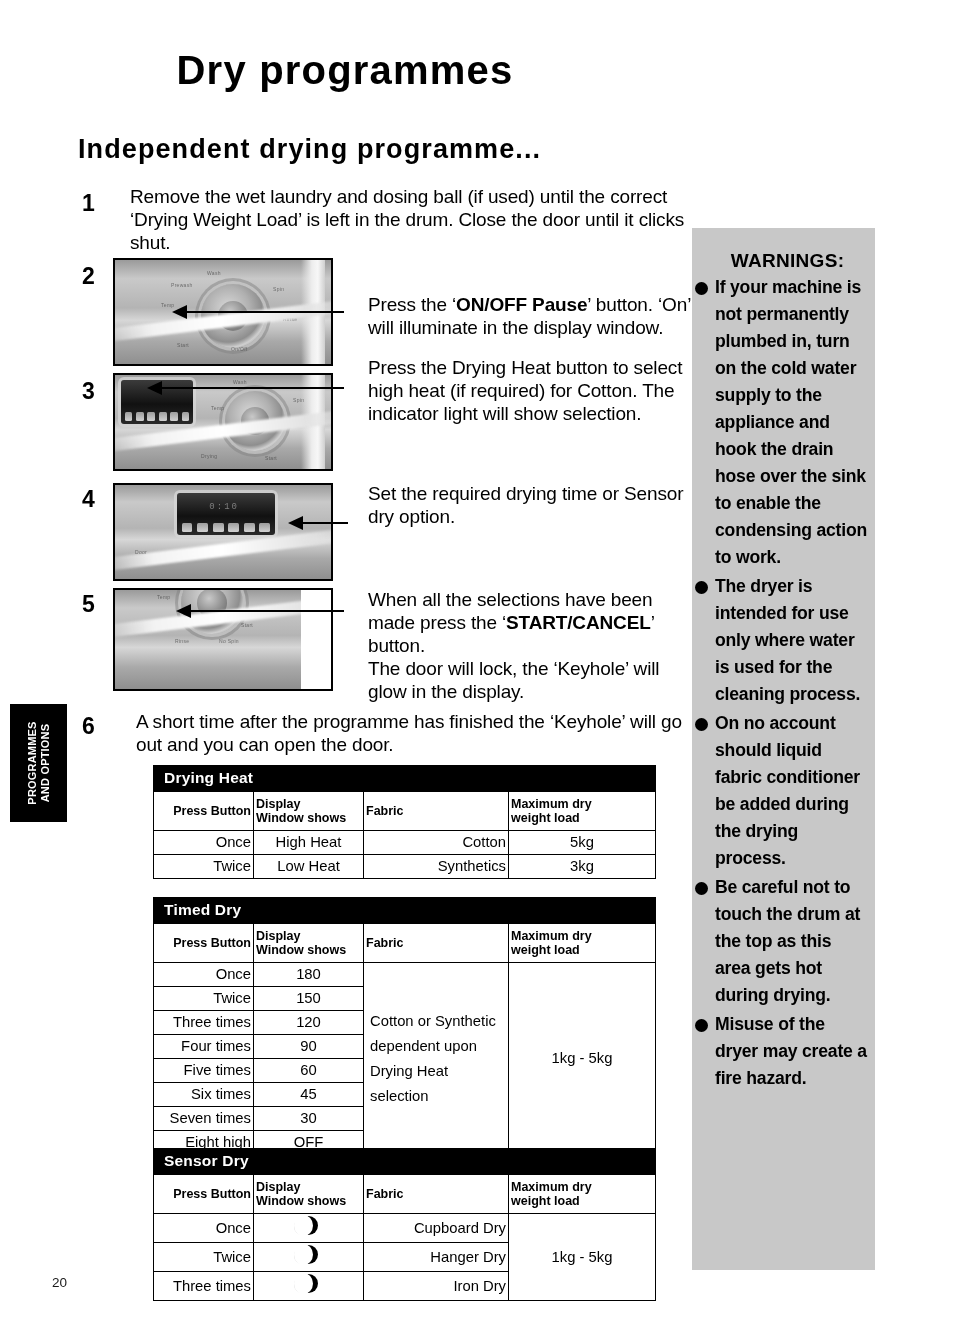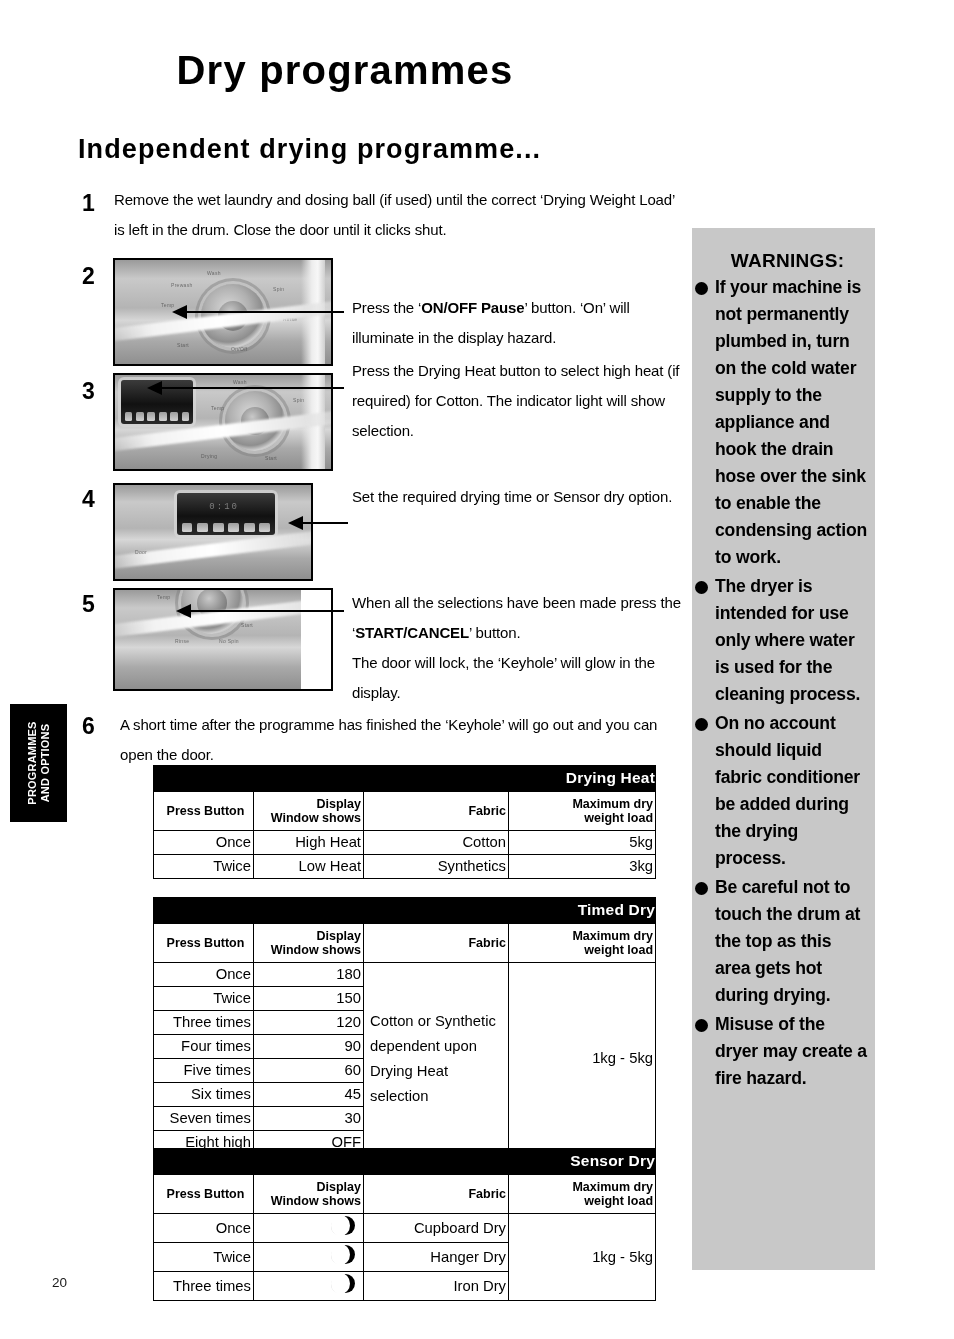--- a/index.html
+++ b/index.html
@@ -40,23 +40,24 @@
   
   .step-num {
     position: absolute;
     font-size: 23px;
     font-weight: bold;
     width: 28px;
     text-align: left;
   }
   .step-text {
     position: absolute;
-    font-size: 15px;
-    line-height: 30px;
+    font-size: 19px;
+    line-height: 23px;
     letter-spacing: -0.15px;
+    margin-left: 16px;
   }
   .step-text b { font-weight: bold; }
 
   
   .photo-box {
     position: absolute;
     border: 2px solid #000;
     box-sizing: border-box;
     overflow: hidden;
     background: #bdbdbd;
@@ -156,38 +157,37 @@
   .data-table {
     position: absolute;
     border-collapse: collapse;
     width: 502px;
     table-layout: fixed;
     background: #fff;
   }
   .data-table td, .data-table th {
     border: 1.5px solid #000;
     padding: 0;
-    text-align: right;
   }
   .tbl-title {
     background: #000;
     color: #fff;
     font-size: 15.5px;
     font-weight: bold;
     text-align: left;
     padding: 3px 0 4px 10px !important;
     letter-spacing: 0.2px;
   }
   .tbl-head td {
     font-size: 12.5px;
     font-weight: bold;
     line-height: 14px;
     padding: 5px 2px !important;
   }
-  .tbl-head td.left-head { text-align: center; padding-left: 6px !important; }
+  .tbl-head td.left-head { text-align: right; padding-left: 6px !important; }
   .cell {
     font-size: 14.8px;
     text-align: center;
     padding: 2px 2px !important;
     line-height: 19px;
   }
   .cell.left { text-align: right; padding-left: 6px !important; }
   .cell.multiline {
     text-align: left;
     padding: 4px 6px !important;
@@ -303,21 +303,21 @@
   <div class="micro-label" style="left:56px; top:22px;">Prewash</div>
   <div class="micro-label" style="left:158px; top:26px;">Spin</div>
   <div class="micro-label" style="left:46px; top:42px;">Temp</div>
   <div class="micro-label" style="left:168px; top:56px;">Rinse</div>
   <div class="micro-label" style="left:62px; top:82px;">Start</div>
   <div class="micro-label" style="left:116px; top:86px;">On/Off</div>
   <div class="panel-sheen"></div>
 </div>
 <div class="arrow-head" style="left:172px; top:305px;"></div>
 <div class="leader" style="left:187px; top:311px; width:157px;"></div>
-<div class="step-text" style="left:352px; top:293px; width:330px;"><span>Press the ‘</span><b>ON/OFF Pause</b><span>’ button. ‘On’ will illuminate in the display hazard.</span></div>
+<div class="step-text" style="left:352px; top:293px; width:330px;"><span>Press the ‘</span><b>ON/OFF Pause</b><span>’ button. ‘On’ will illuminate in the display window.</span></div>
 
 <div class="step-num" style="left:82px; top:378px;">3</div>
 <div class="photo-box" style="left:113px; top:373px; width:220px; height:98px;">
   <div class="panel-bg"></div>
   <div class="panel-edge-right"></div>
   <div class="lcd" style="left:6px; top:5px; width:72px; height:44px;">
     <div class="lcd-keys">
         <i></i>
         <i></i>
         <i></i>
@@ -332,21 +332,21 @@
   <div class="micro-label" style="left:178px; top:22px;">Spin</div>
   <div class="micro-label" style="left:86px; top:78px;">Drying</div>
   <div class="micro-label" style="left:150px; top:80px;">Start</div>
   <div class="panel-sheen"></div>
 </div>
 <div class="arrow-head" style="left:147px; top:381px;"></div>
 <div class="leader" style="left:162px; top:387px; width:182px;"></div>
 <div class="step-text" style="left:352px; top:356px; width:330px;">Press the Drying Heat button to select high heat (if required) for Cotton. The indicator light will show selection.</div>
 
 <div class="step-num" style="left:82px; top:486px;">4</div>
-<div class="photo-box" style="left:113px; top:483px; width:200px; height:98px;">
+<div class="photo-box" style="left:113px; top:483px; width:220px; height:98px;">
   <div class="panel-bg"></div>
   <div class="lcd" style="left:62px; top:8px; width:98px; height:42px;">
     <div class="lcd-digits">0:10</div>
     <div class="lcd-keys">
         <i></i>
         <i></i>
         <i></i>
         <i></i>
         <i></i>
         <i></i>

